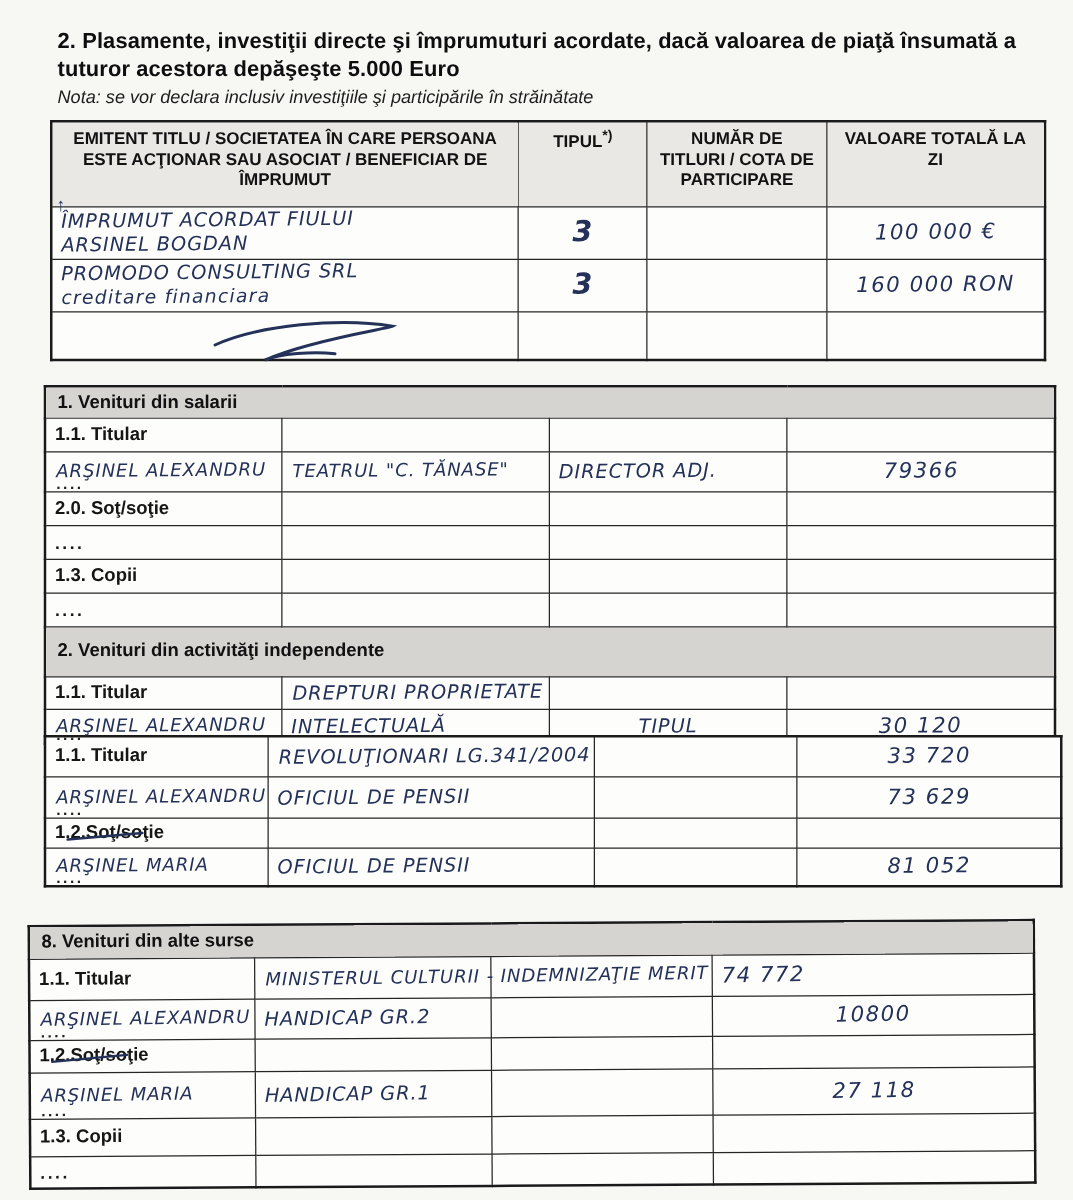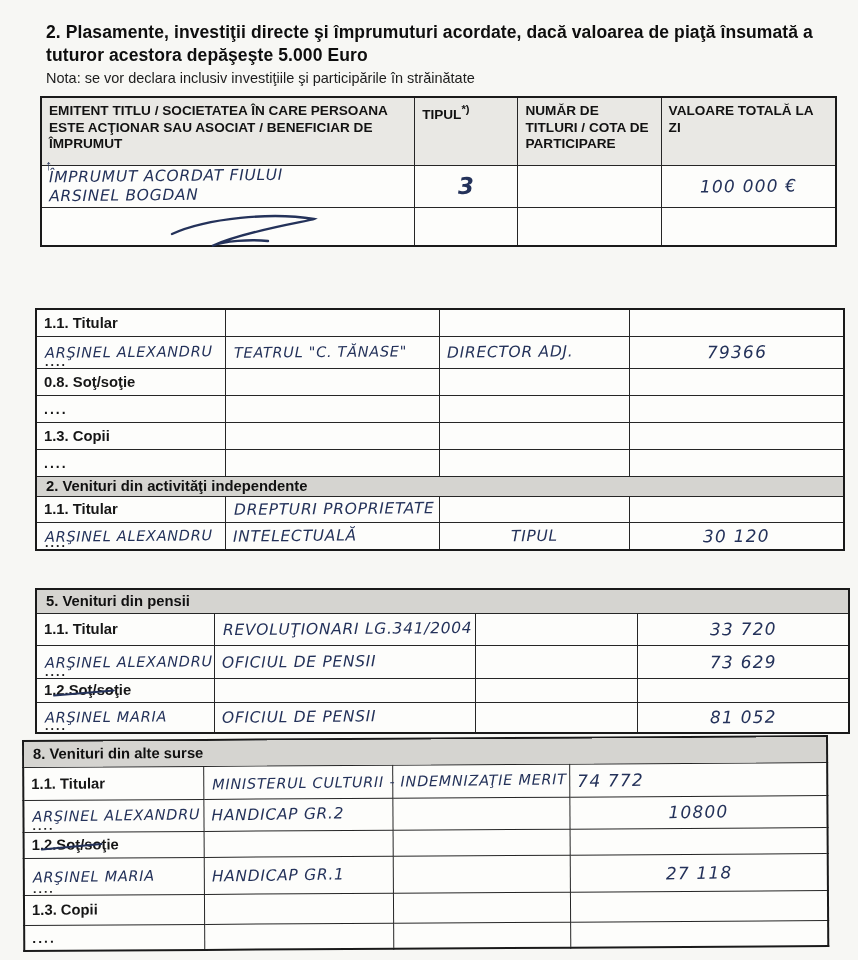--- a/index.html
+++ b/index.html
@@ -2,34 +2,34 @@
 <html><head>
 <meta charset="utf-8">
 <style>
   html,body{margin:0;padding:0;background:#f7f7f4;}
   .page{position:relative;width:858px;height:960px;background:#f7f7f4;
         font-family:"Liberation Sans",sans-serif;color:#161616;overflow:hidden;}
 
   
   .doc-title{position:absolute;top:21px;left:46px;width:792px;
              font-size:17.5px;font-weight:bold;line-height:1.32;letter-spacing:.1px;color:#0e0e0e;}
-  .doc-note{position:absolute;top:70px;left:46px;font-size:14.5px;color:#1c1c1c;}
+  .doc-note{position:absolute;top:70px;left:46px;font-size:14.5px;font-style:italic;color:#1c1c1c;}
 
   
   table{border-collapse:collapse;table-layout:fixed;position:absolute;background:#fdfdfb;}
   table{border:2px solid #1a1a1a;}
   td{border:1.4px solid #262626;padding:0 7px;vertical-align:middle;position:relative;
      font-size:14.5px;overflow:visible;}
   .bar td{background:#d5d4d0;font-weight:bold;font-size:14.8px;padding-left:9px;color:#111;}
   .lbl{font-weight:bold;font-size:14.8px;}
   .dotlbl{font-weight:bold;letter-spacing:2px;font-size:14px;}
 
   
   .tblA{top:96px;left:40px;width:797px;}
-  .tblA .hdr td{background:#e9e8e4;font-weight:bold;
+  .tblA .hdr td{background:#e9e8e4;font-weight:bold;text-align:center;
                 font-size:13.6px;line-height:1.22;vertical-align:top;padding-top:5px;color:#121212;}
   .tblA td.c-tip,.tblA td.c-val{text-align:center;}
   .footnote{position:absolute;top:286px;left:42px;width:720px;height:13px;overflow:hidden;
             font-size:13px;font-weight:bold;color:#3a3a3a;opacity:.8;filter:blur(.3px);letter-spacing:.3px;}
 
   
   .tblB{top:308px;left:35px;width:810px;}
   .tblC{top:588px;left:35px;width:815px;}
   .tblD{top:740px;left:22px;width:806px;transform:rotate(-.35deg);transform-origin:left top;}
 
@@ -80,20 +80,31 @@
         <span class="arrow-mark">↑</span>
         <div class="hw hw-md two-line">
           <span>ÎMPRUMUT ACORDAT FIULUI</span><br>
           <span>ARSINEL BOGDAN</span>
         </div>
       </td>
       <td class="c-tip"><span class="hw hw-big">3</span></td>
       <td></td>
       <td class="c-val"><span class="hw hw-num">100 000 €</span></td>
     </tr>
+    <tr style="height:42px">
+      <td>
+        <div class="hw hw-md two-line">
+          <span>PROMODO CONSULTING SRL</span><br>
+          <span class="hw-lc">creditare financiara</span>
+        </div>
+      </td>
+      <td class="c-tip"><span class="hw hw-big">3</span></td>
+      <td></td>
+      <td class="c-val"><span class="hw hw-num">160 000 RON</span></td>
+    </tr>
     <tr style="height:39px">
       <td>
         <svg class="scribble" width="180" height="40" viewBox="0 0 180 40">
           <path d="M10 26 C 45 10, 110 4, 152 11 C 148 13, 86 22, 50 38 C 62 33, 88 31, 106 33" fill="none" stroke="#24325a" stroke-width="2.4" stroke-linecap="round"></path>
         </svg>
       </td>
       <td></td>
       <td></td>
       <td></td>
     </tr>
@@ -101,39 +112,42 @@
     </table>
 
   <table class="tblB">
     <colgroup>
         <col style="width:23.5%">
         <col style="width:26.5%">
         <col style="width:23.5%">
         <col style="width:26.5%">
       </colgroup>
     <tbody>
+        <tr class="bar" style="height:25px">
+      <td colspan="4">1. Venituri din salarii</td>
+    </tr>
     <tr style="height:27px">
       <td class="lbl">1.1. Titular</td>
       <td></td>
           <td></td>
           <td></td>
     </tr>
     <tr style="height:32px">
       <td class="name-cell">
         <span class="under-dots">....</span>
         <span class="spill hw hw-sm">ARŞINEL ALEXANDRU</span>
       </td>
       <td>
             <span class="spill hw hw-sm">TEATRUL "C. TĂNASE"</span>
           </td>
       <td><span class="hw hw-md">DIRECTOR ADJ.</span></td>
       <td class="ctr"><span class="hw hw-num">79366</span></td>
     </tr>
     <tr style="height:27px">
-      <td class="lbl">0.8. Soţ/soţie</td>
+      <td class="lbl">2.0. Soţ/soţie</td>
       <td></td>
           <td></td>
           <td></td>
     </tr>
     <tr style="height:27px">
       <td class="dotlbl">....</td>
       <td></td>
           <td></td>
           <td></td>
     </tr>
@@ -142,21 +156,21 @@
       <td></td>
           <td></td>
           <td></td>
     </tr>
     <tr style="height:27px">
       <td class="dotlbl">....</td>
       <td></td>
           <td></td>
           <td></td>
     </tr>
-    <tr class="bar" style="height:20px">
+    <tr class="bar" style="height:40px">
       <td colspan="4">2. Venituri din activităţi independente</td>
     </tr>
     <tr style="height:26px">
       <td class="lbl">1.1. Titular</td>
       <td>
             <span class="spill hw hw-md">DREPTURI PROPRIETATE</span>
           </td>
       <td></td>
           <td></td>
     </tr>
@@ -173,23 +187,20 @@
     </table>
 
   <table class="tblC">
     <colgroup>
         <col style="width:22%">
         <col style="width:32%">
         <col style="width:20%">
         <col style="width:26%">
       </colgroup>
     <tbody>
-        <tr class="bar" style="height:24px">
-      <td colspan="4">5. Venituri din pensii</td>
-    </tr>
     <tr style="height:32px">
       <td class="lbl">1.1. Titular</td>
       <td>
             <span class="spill hw hw-md">REVOLUŢIONARI LG.341/2004</span>
           </td>
       <td></td>
       <td class="ctr"><span class="hw hw-num">33 720</span></td>
     </tr>
     <tr style="height:33px">
       <td class="name-cell">

